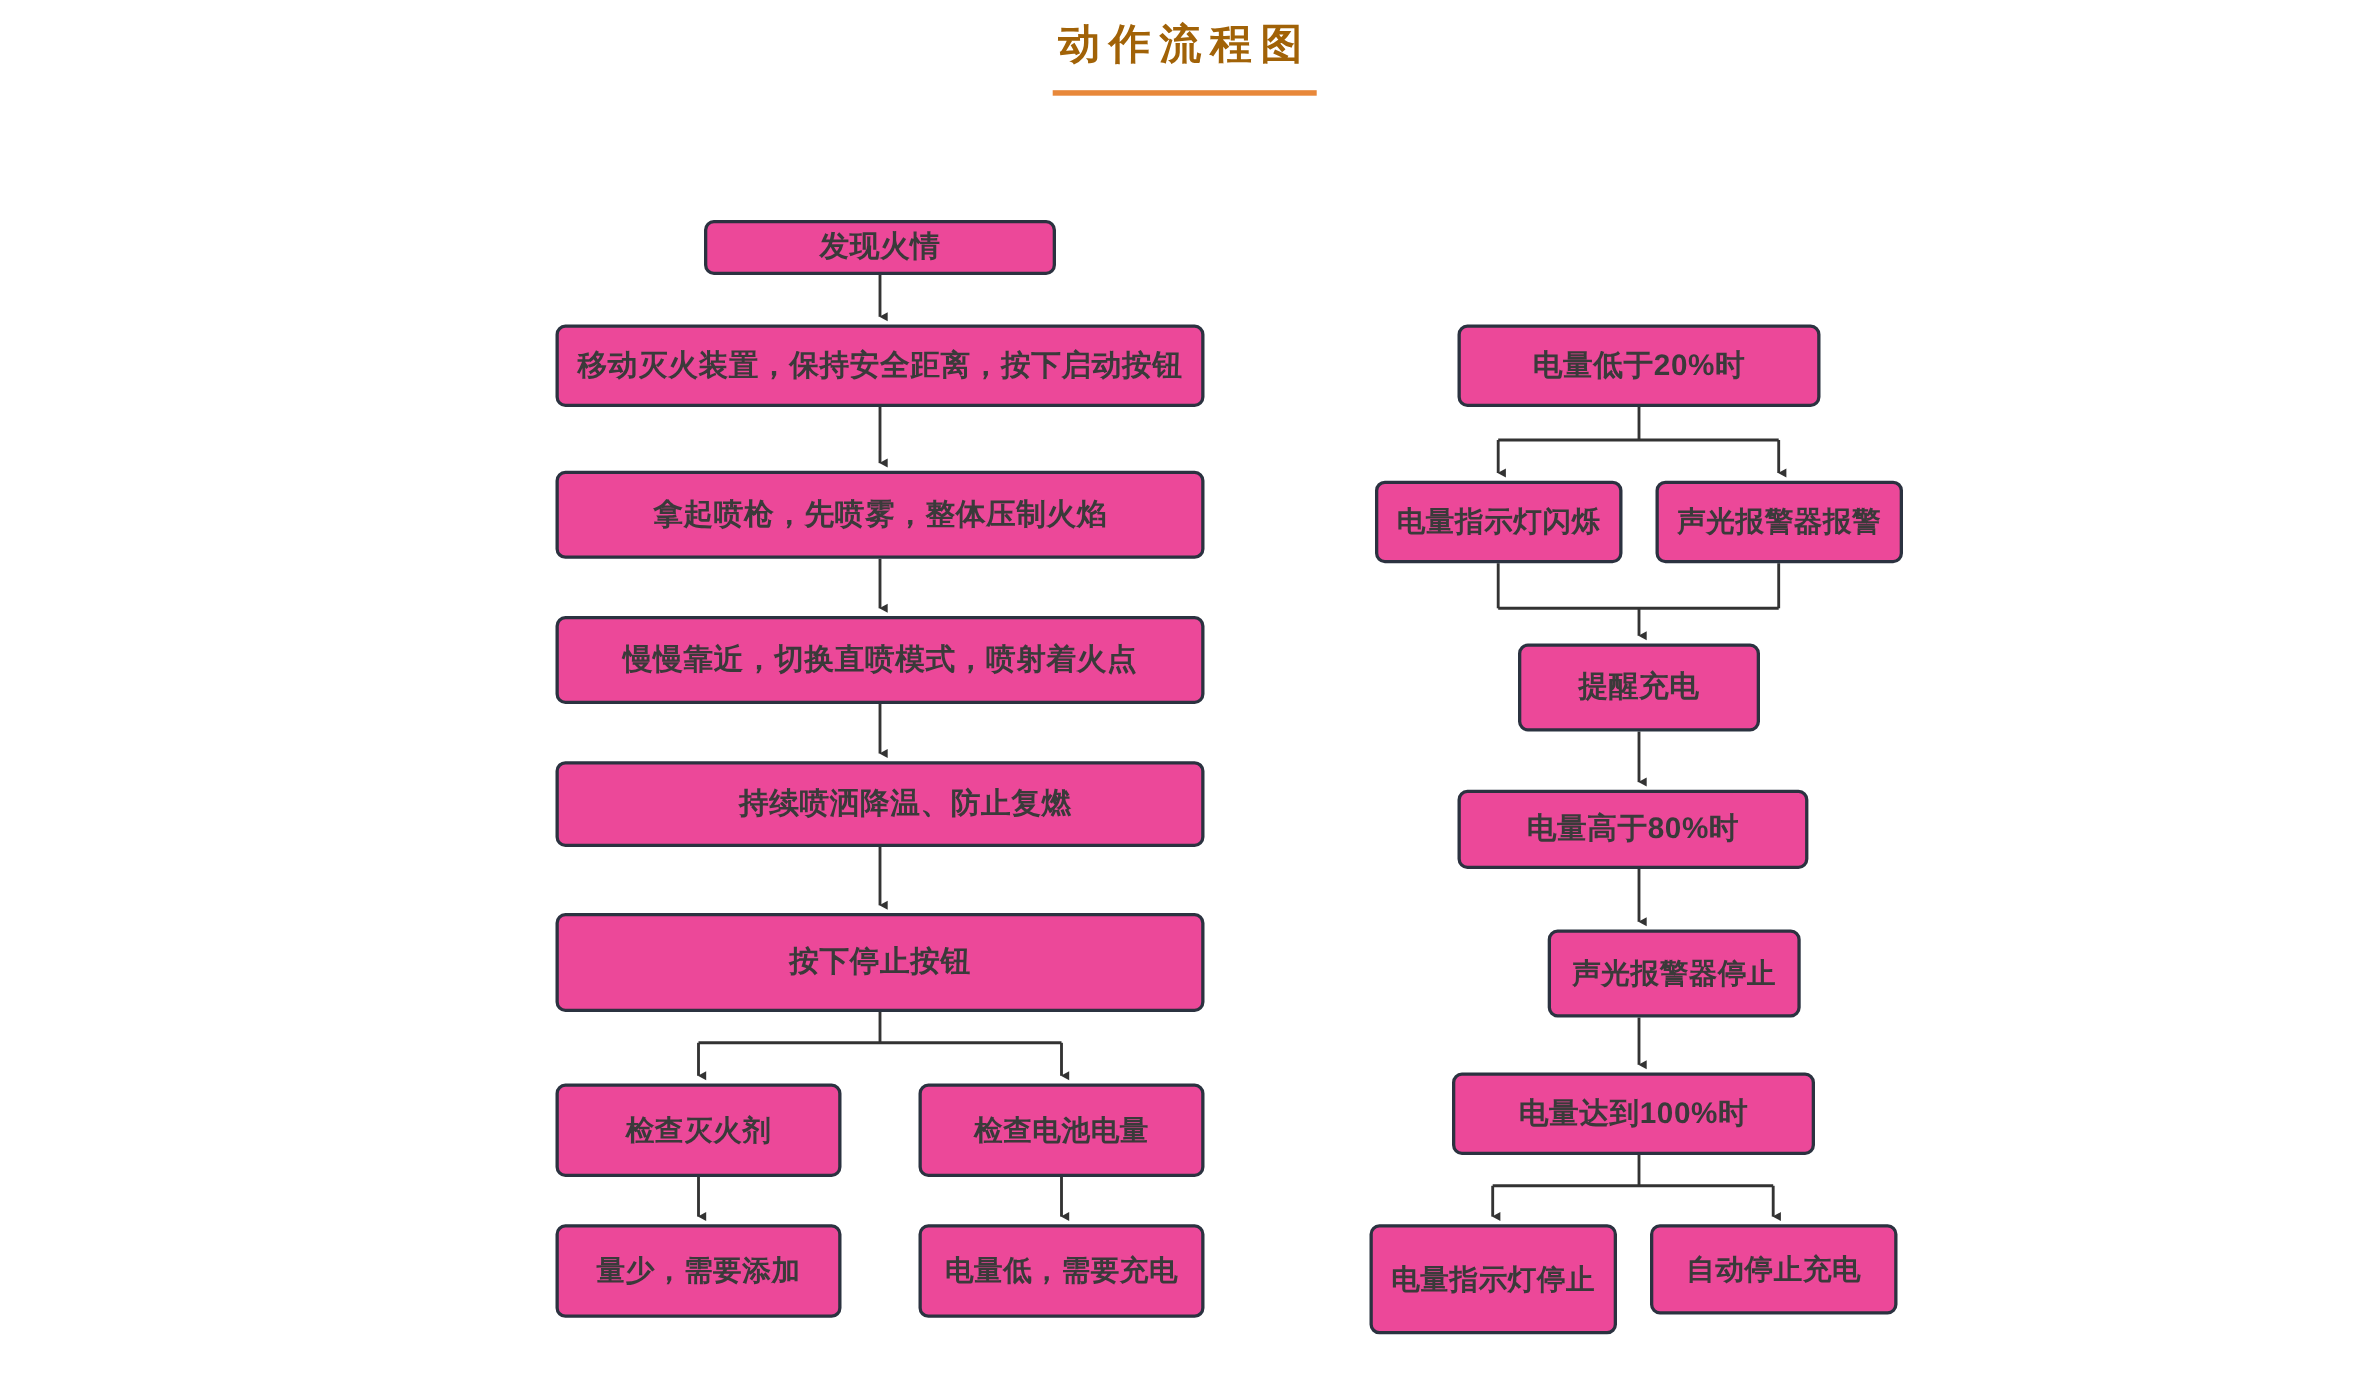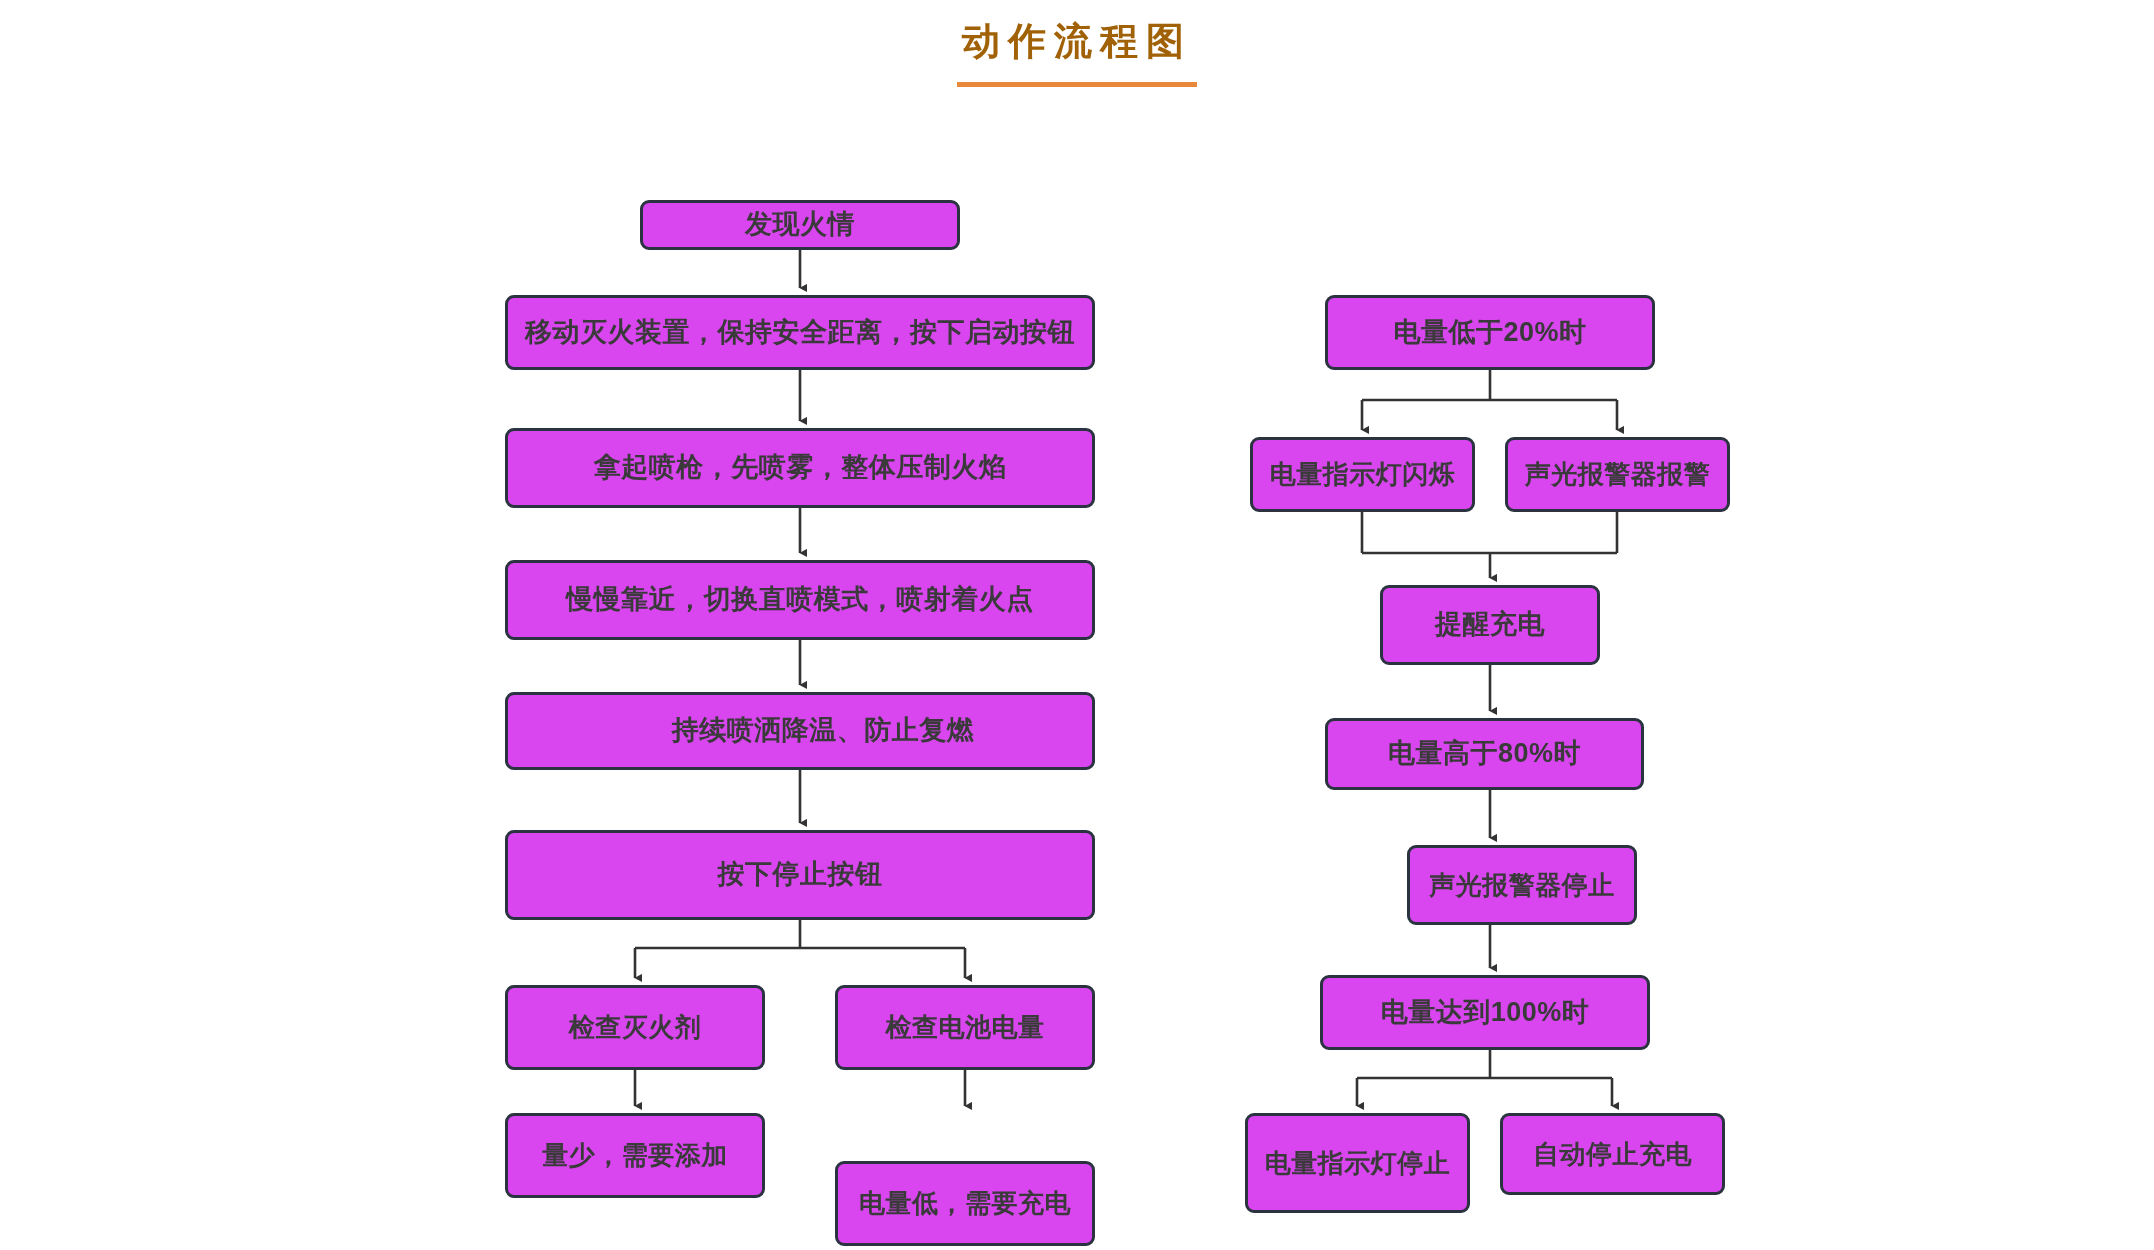--- a/index.html
+++ b/index.html
@@ -58,21 +58,21 @@
     top: 0;
     width: 2154px;
     height: 1250px;
     pointer-events: none;
   }
 
   
   .node {
     position: absolute;
     box-sizing: border-box;
-    background: #d946ef;
+    background: #ec4899;
     border: 3px solid #2b3240;
     border-radius: 9px;
     display: flex;
     align-items: center;
     justify-content: center;
     color: #3a3a3a;
     font-weight: bold;
     font-size: 27px;
     letter-spacing: 0.5px;
     text-align: center;
@@ -151,21 +151,21 @@
   <div class="node" style="left:505px;  top:692px;  width:590px; height:78px;padding-left:46px;">持续喷洒降温、防止复燃</div>
 
   <div class="node" style="left:505px;  top:830px;  width:590px; height:90px;">按下停止按钮</div>
 
   <div class="node small" style="left:505px; top:985px; width:260px; height:85px;">检查灭火剂</div>
 
   <div class="node small" style="left:835px; top:985px; width:260px; height:85px;">检查电池电量</div>
 
   <div class="node small" style="left:505px; top:1113px; width:260px; height:85px;">量少，需要添加</div>
 
-  <div class="node small" style="left:835px; top:1113px; width:260px; height:85px;margin-top:48px;">电量低，需要充电</div>
+  <div class="node small" style="left:835px; top:1113px; width:260px; height:85px;">电量低，需要充电</div>
 
   <div class="node" style="left:1325px; top:295px;  width:330px; height:75px;">电量低于20%时</div>
 
   <div class="node small" style="left:1250px; top:437px; width:225px; height:75px;">电量指示灯闪烁</div>
 
   <div class="node small" style="left:1505px; top:437px; width:225px; height:75px;">声光报警器报警</div>
 
   <div class="node" style="left:1380px; top:585px; width:220px; height:80px;">提醒充电</div>
 
   <div class="node" style="left:1325px; top:718px; width:319px; height:72px;">电量高于80%时</div>

